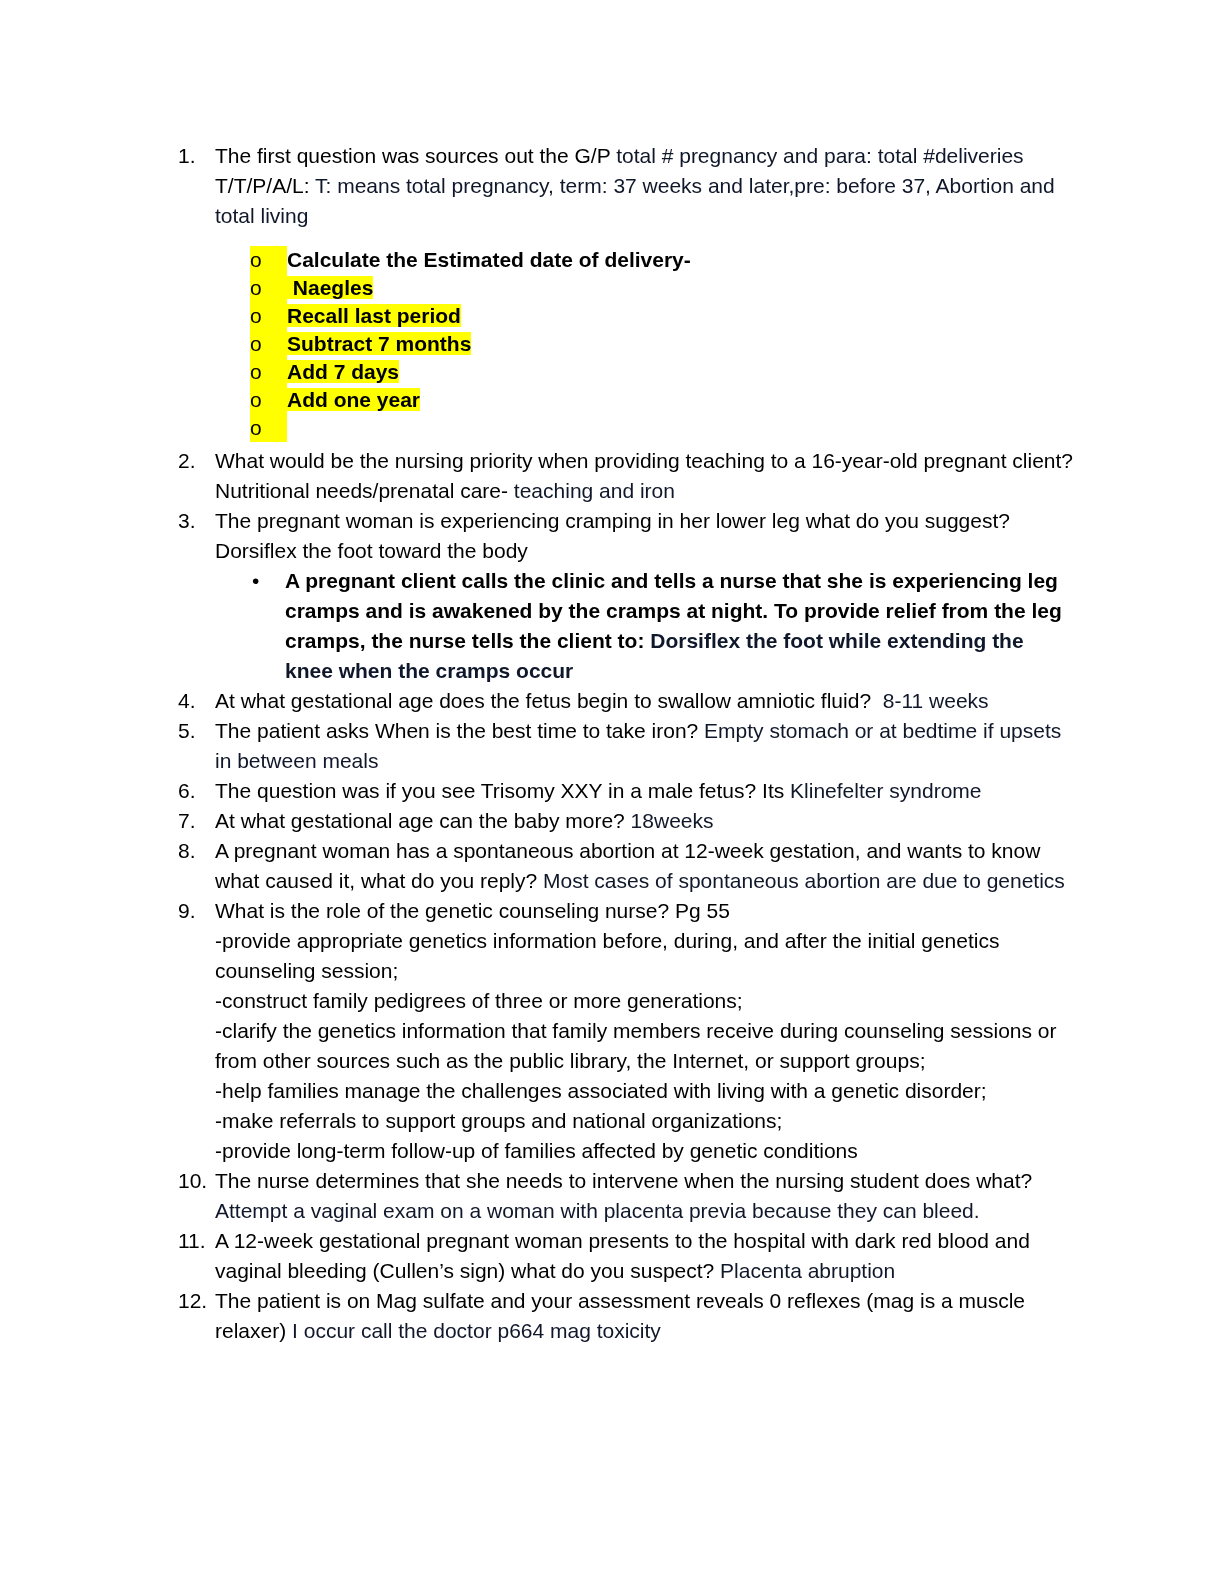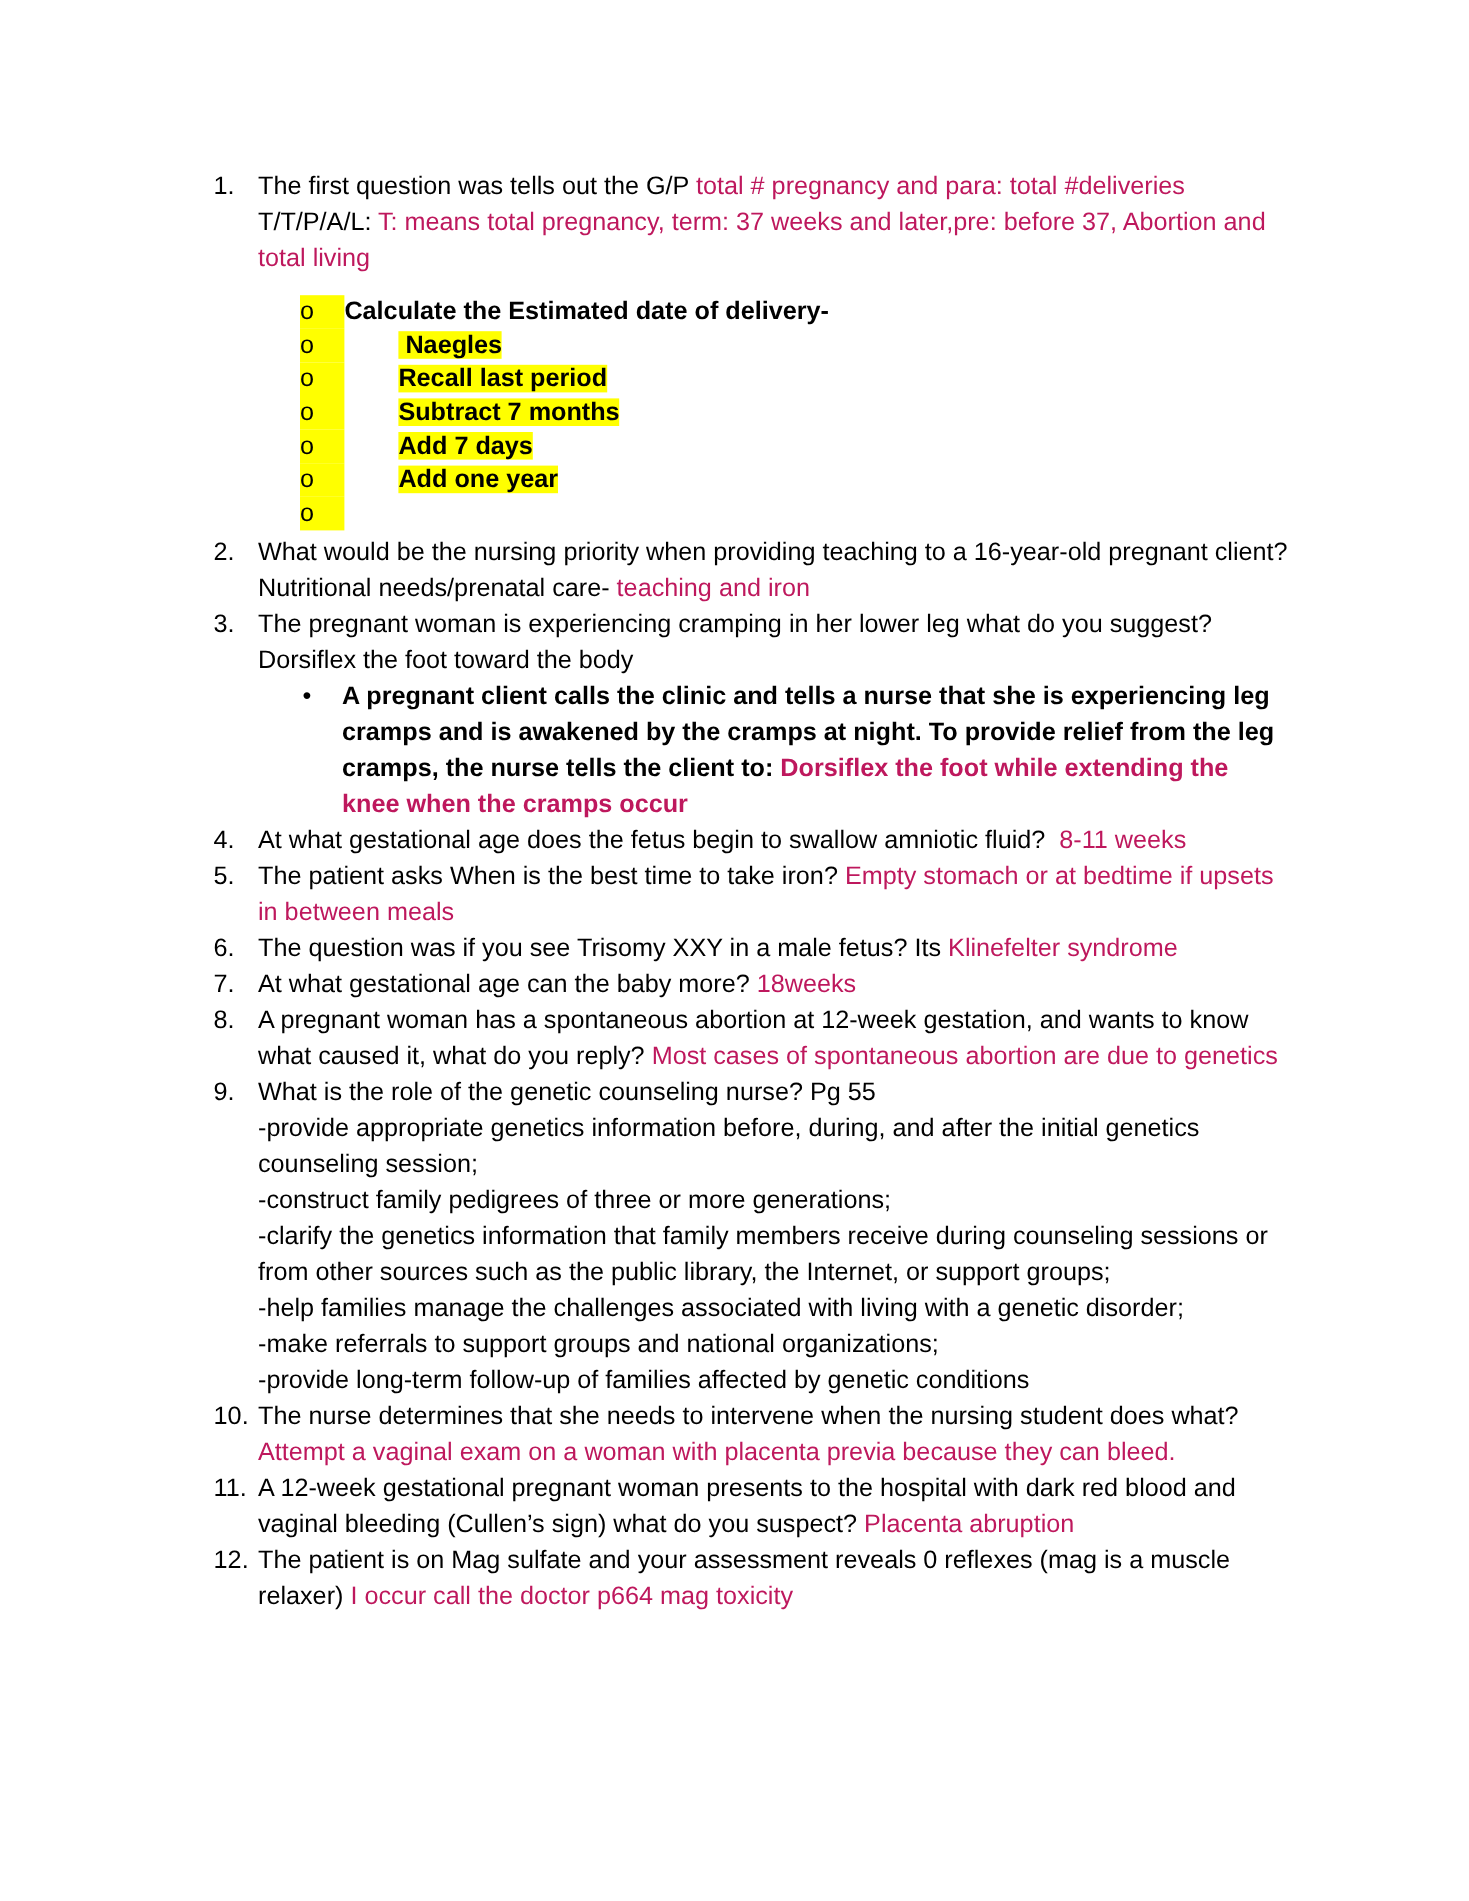--- a/index.html
+++ b/index.html
@@ -60,33 +60,33 @@
   .b-list .marker {
     flex: 0 0 33px;
     padding-left: 2px;
   }
   .subtext {
     flex: 1 1 auto;
     min-width: 0;
     white-space: pre-wrap;
     font-weight: bold;
   }
-  .seg.red { color: #be185d; }
-  .seg.hl { background: #ffff00; margin-left: 45px; }
+  .seg.red { color: #0f172a; }
+  .seg.hl { background: #ffff00; }
   .marker.hl { background: #ffff00; }
 </style>
 </head>
 <body>
 
 <div class="page">
   <div>
       <div class="q">
         <span class="num">1.</span>
         <div class="body">
-          <div class="para"><span class="seg">The first question was tells out the G/P </span><span class="seg red">total # pregnancy and para: total #deliveries</span><span class="seg"> T/T/P/A/L: </span><span class="seg red">T: means total pregnancy, term: 37 weeks and later,pre: before 37, Abortion and total living</span></div>
+          <div class="para"><span class="seg">The first question was sources out the G/P </span><span class="seg red">total # pregnancy and para: total #deliveries</span><span class="seg"> T/T/P/A/L: </span><span class="seg red">T: means total pregnancy, term: 37 weeks and later,pre: before 37, Abortion and total living</span></div>
           <div class="sublist o-list">
             <div class="subrow">
               <span class="marker hl">o</span>
               <div class="subtext"><span class="seg">Calculate the Estimated date of delivery-</span></div>
             </div>
             <div class="subrow">
               <span class="marker hl">o</span>
               <div class="subtext"><span class="seg hl"> Naegles</span></div>
             </div>
             <div class="subrow">

